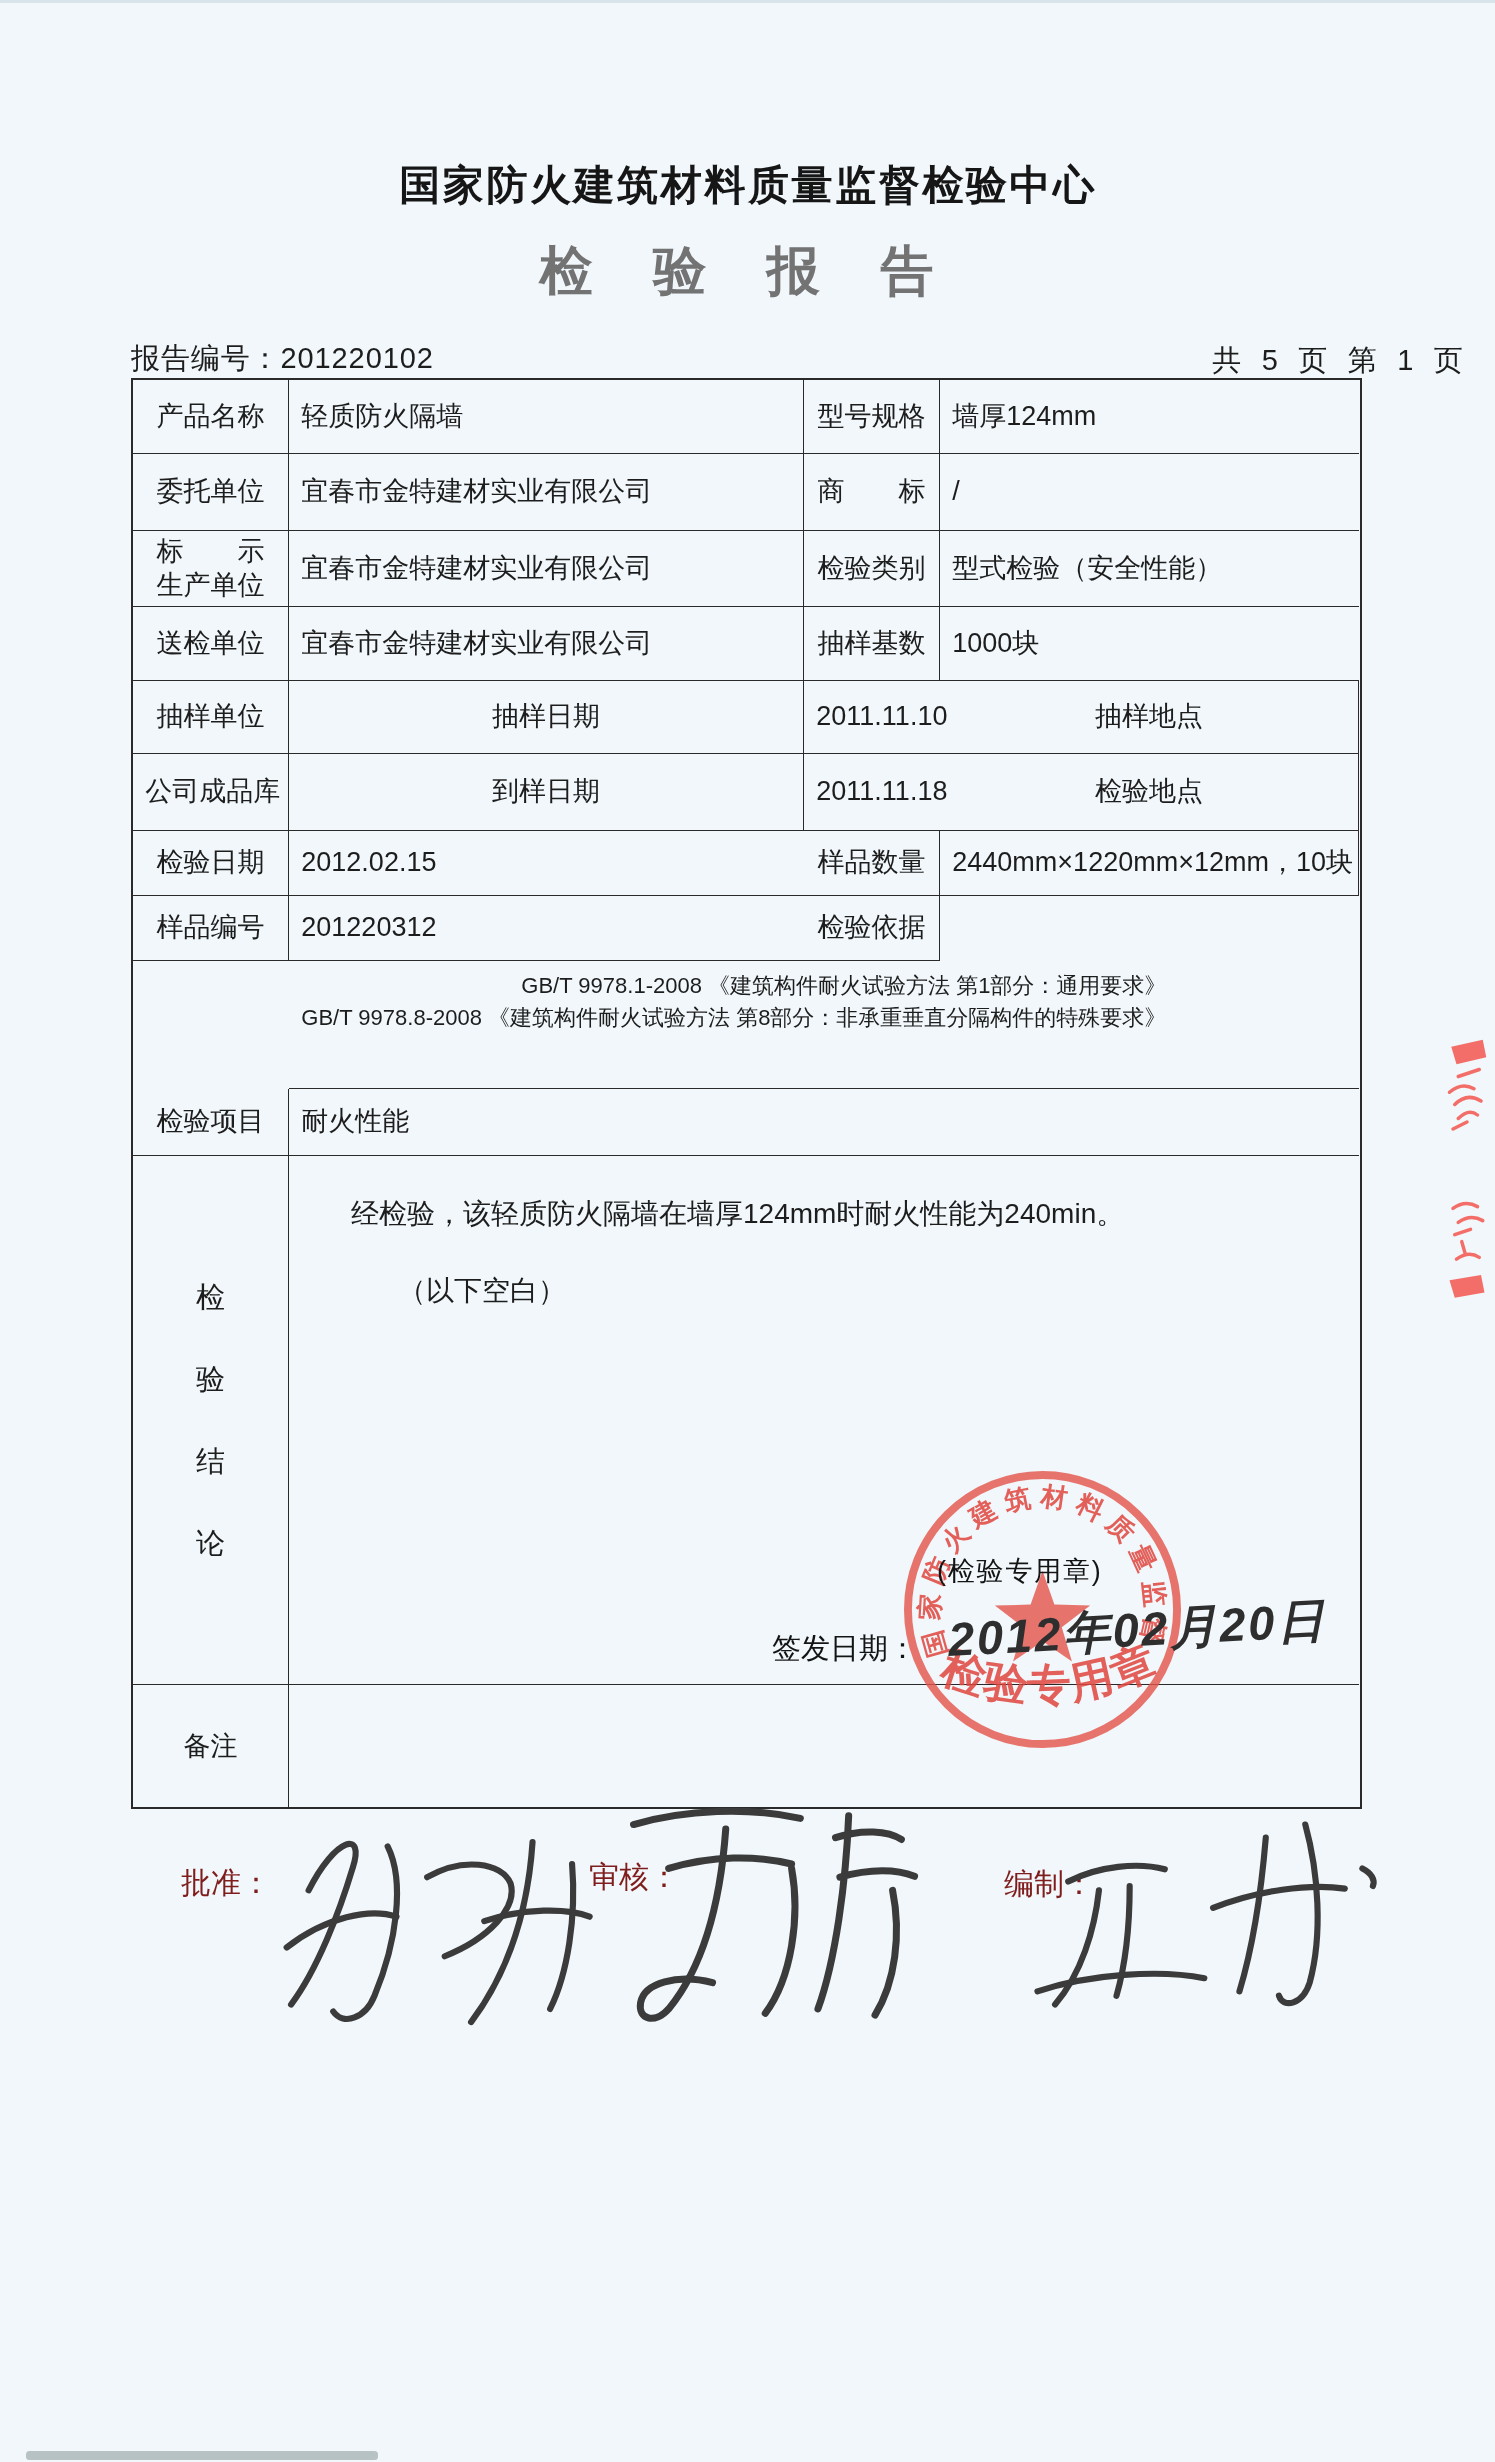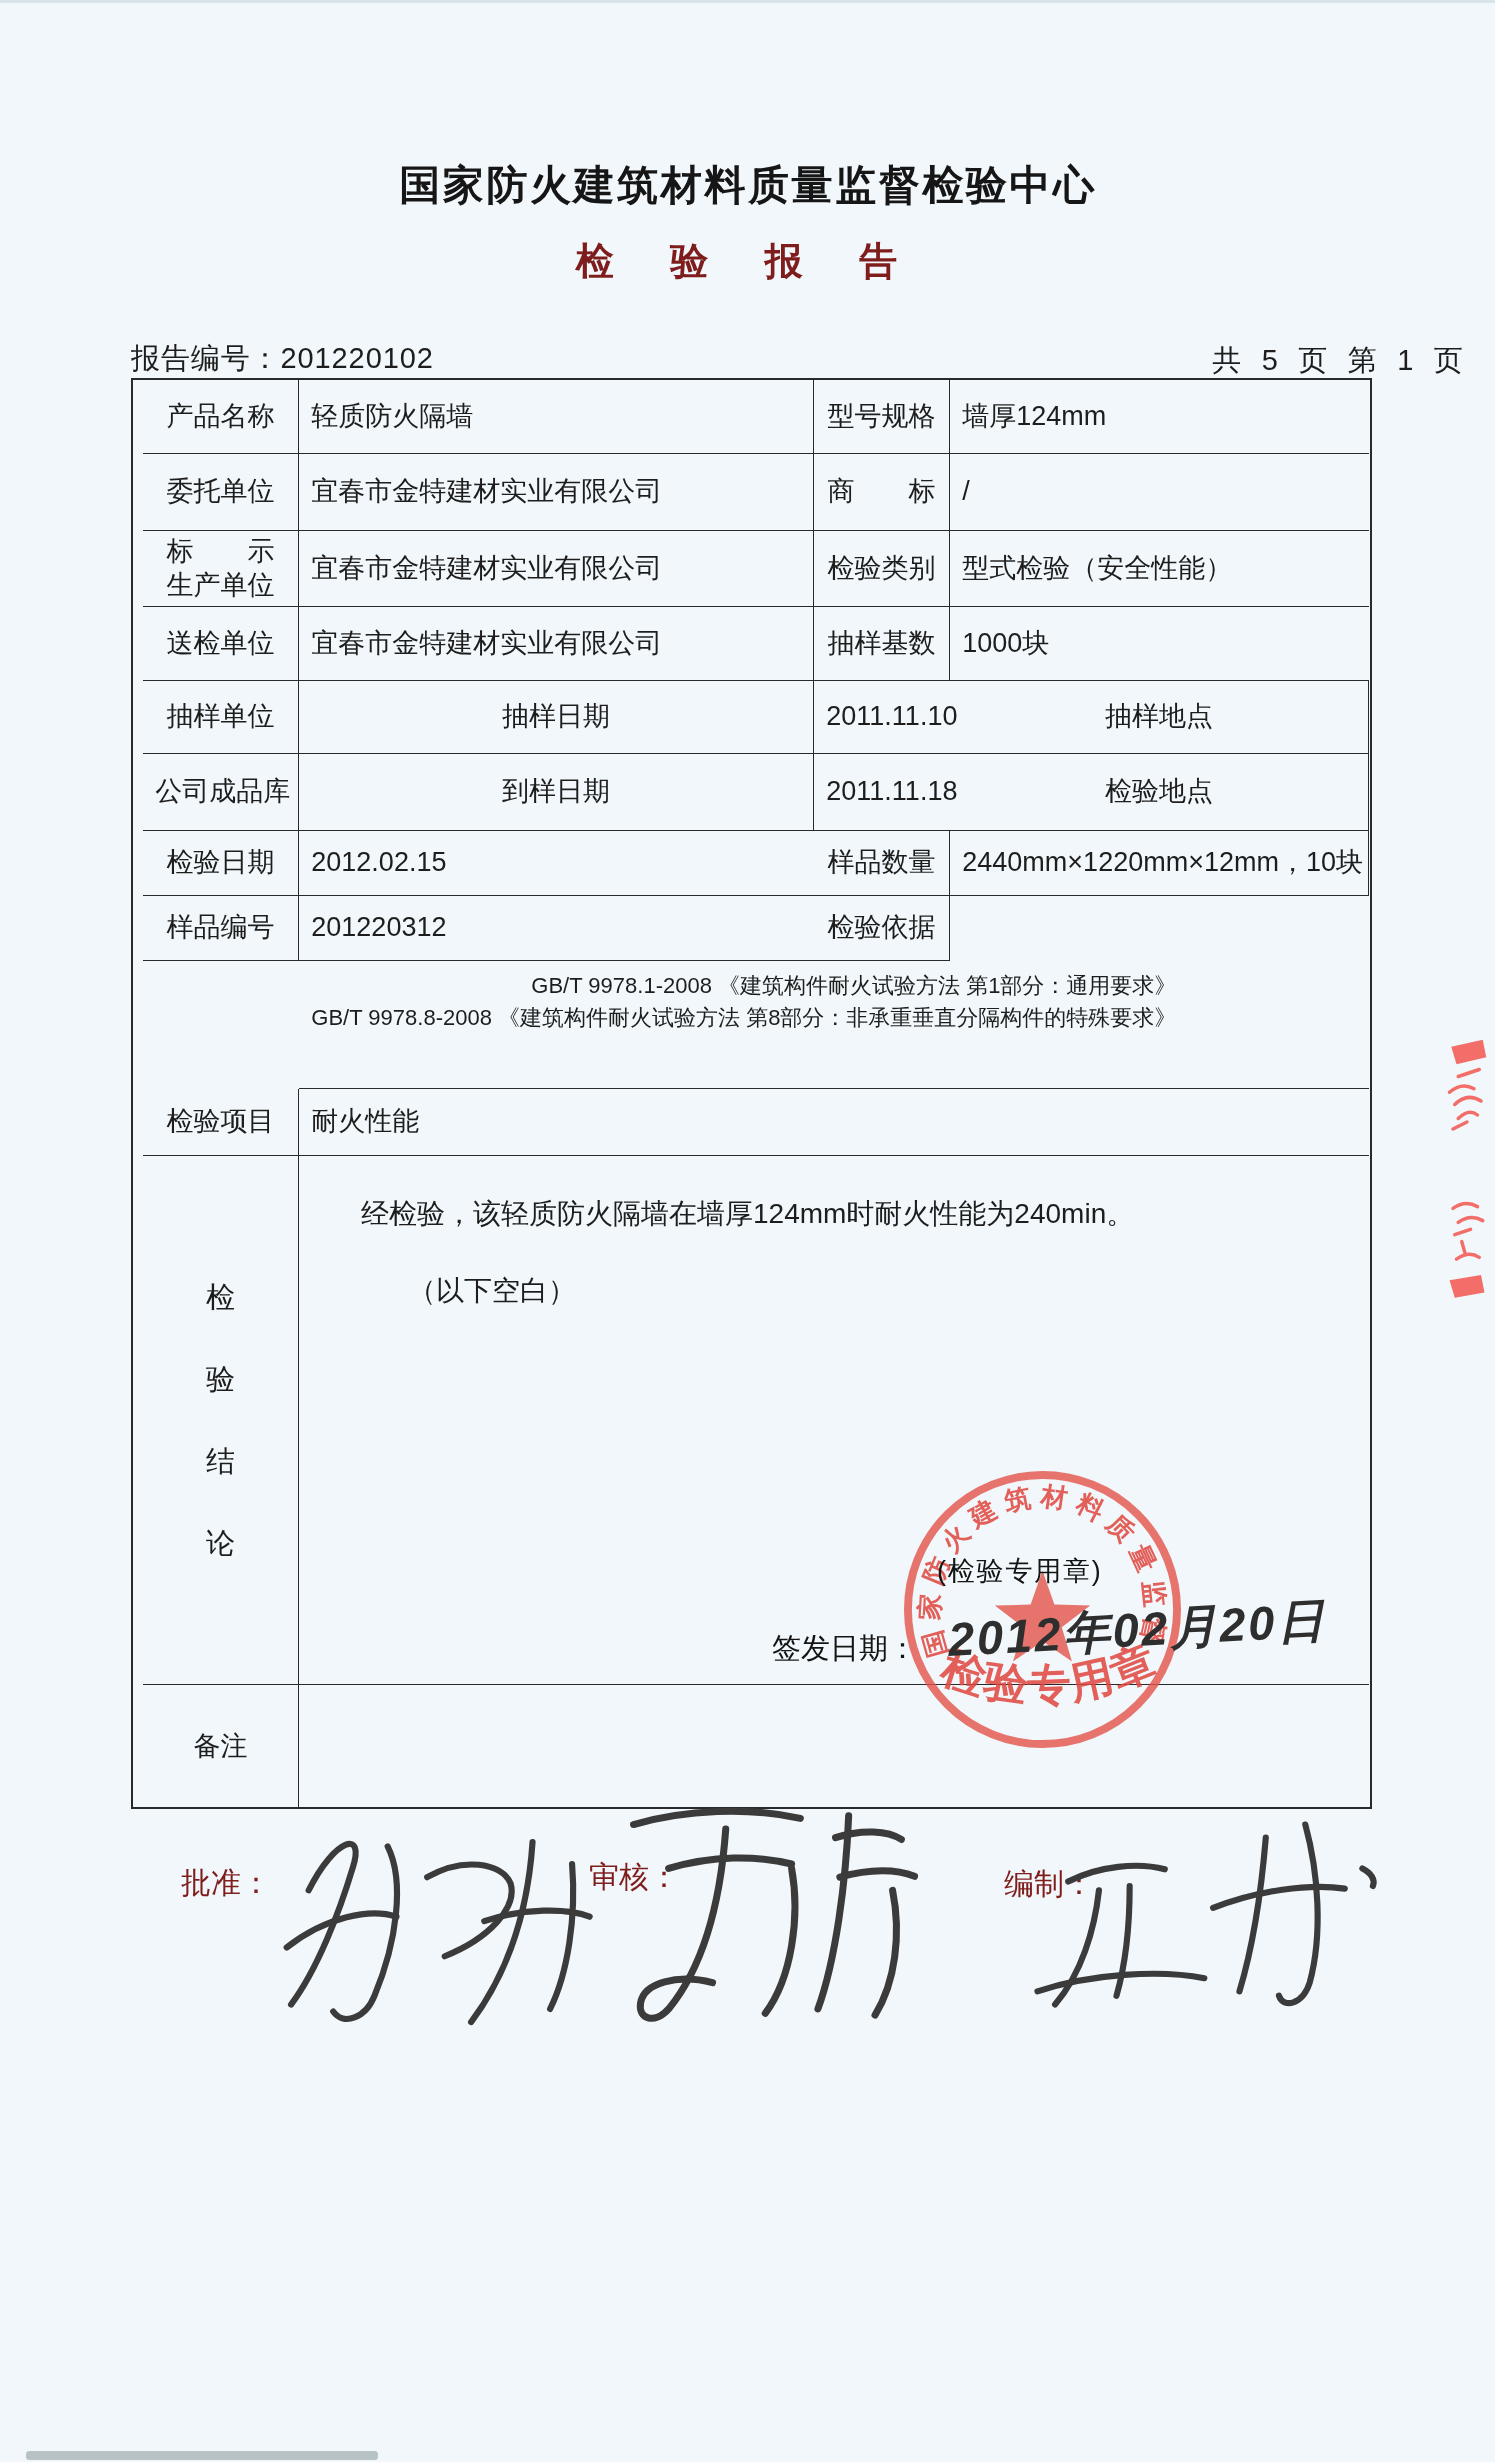--- a/index.html
+++ b/index.html
@@ -10,32 +10,32 @@
     color:#1d1d1d;overflow:hidden;
   }
   .abs{position:absolute;}
   
   .org-title{
     top:158px;left:0;width:1496px;text-align:center;
     font-size:41px;font-weight:600;letter-spacing:2.6px;color:#161616;
   }
   .report-title{
     top:236px;left:0;width:1496px;text-align:center;
-    font-size:38px;font-weight:600;letter-spacing:23px;color:#7f1d1d;
+    font-size:53px;font-weight:600;letter-spacing:23px;color:#737373;
   }
   .report-no-line{top:339px;left:131px;font-size:29px;letter-spacing:0.9px;}
   .pagination{top:341px;right:27px;font-size:29px;letter-spacing:6.2px;}
   
   .report-table{
     top:378px;left:131px;width:1227px;height:1427px;
     border:2.6px solid #2a2a2a;box-sizing:content-box;
     display:grid;
     grid-template-columns:156px 515px 136px 419px;
     grid-template-rows:74px 77px 76px 74px 73px 77px 65px 65px 128px 67px 529px 123px;
-    background:transparent;z-index:1;padding-left:10px;
+    background:transparent;z-index:1;
   }
   .cell{
     border-right:1.8px solid #2a2a2a;border-bottom:1.8px solid #2a2a2a;
     box-sizing:border-box;display:flex;align-items:center;
     font-size:27px;line-height:1.25;
   }
   .cell.last-col{border-right:none;text-align:right;}
   .cell.last-row{border-bottom:none;}
   .label-cell{justify-content:center;text-align:center;white-space:pre-line;}
   .value-cell{justify-content:flex-start;padding-left:12.3px;}

